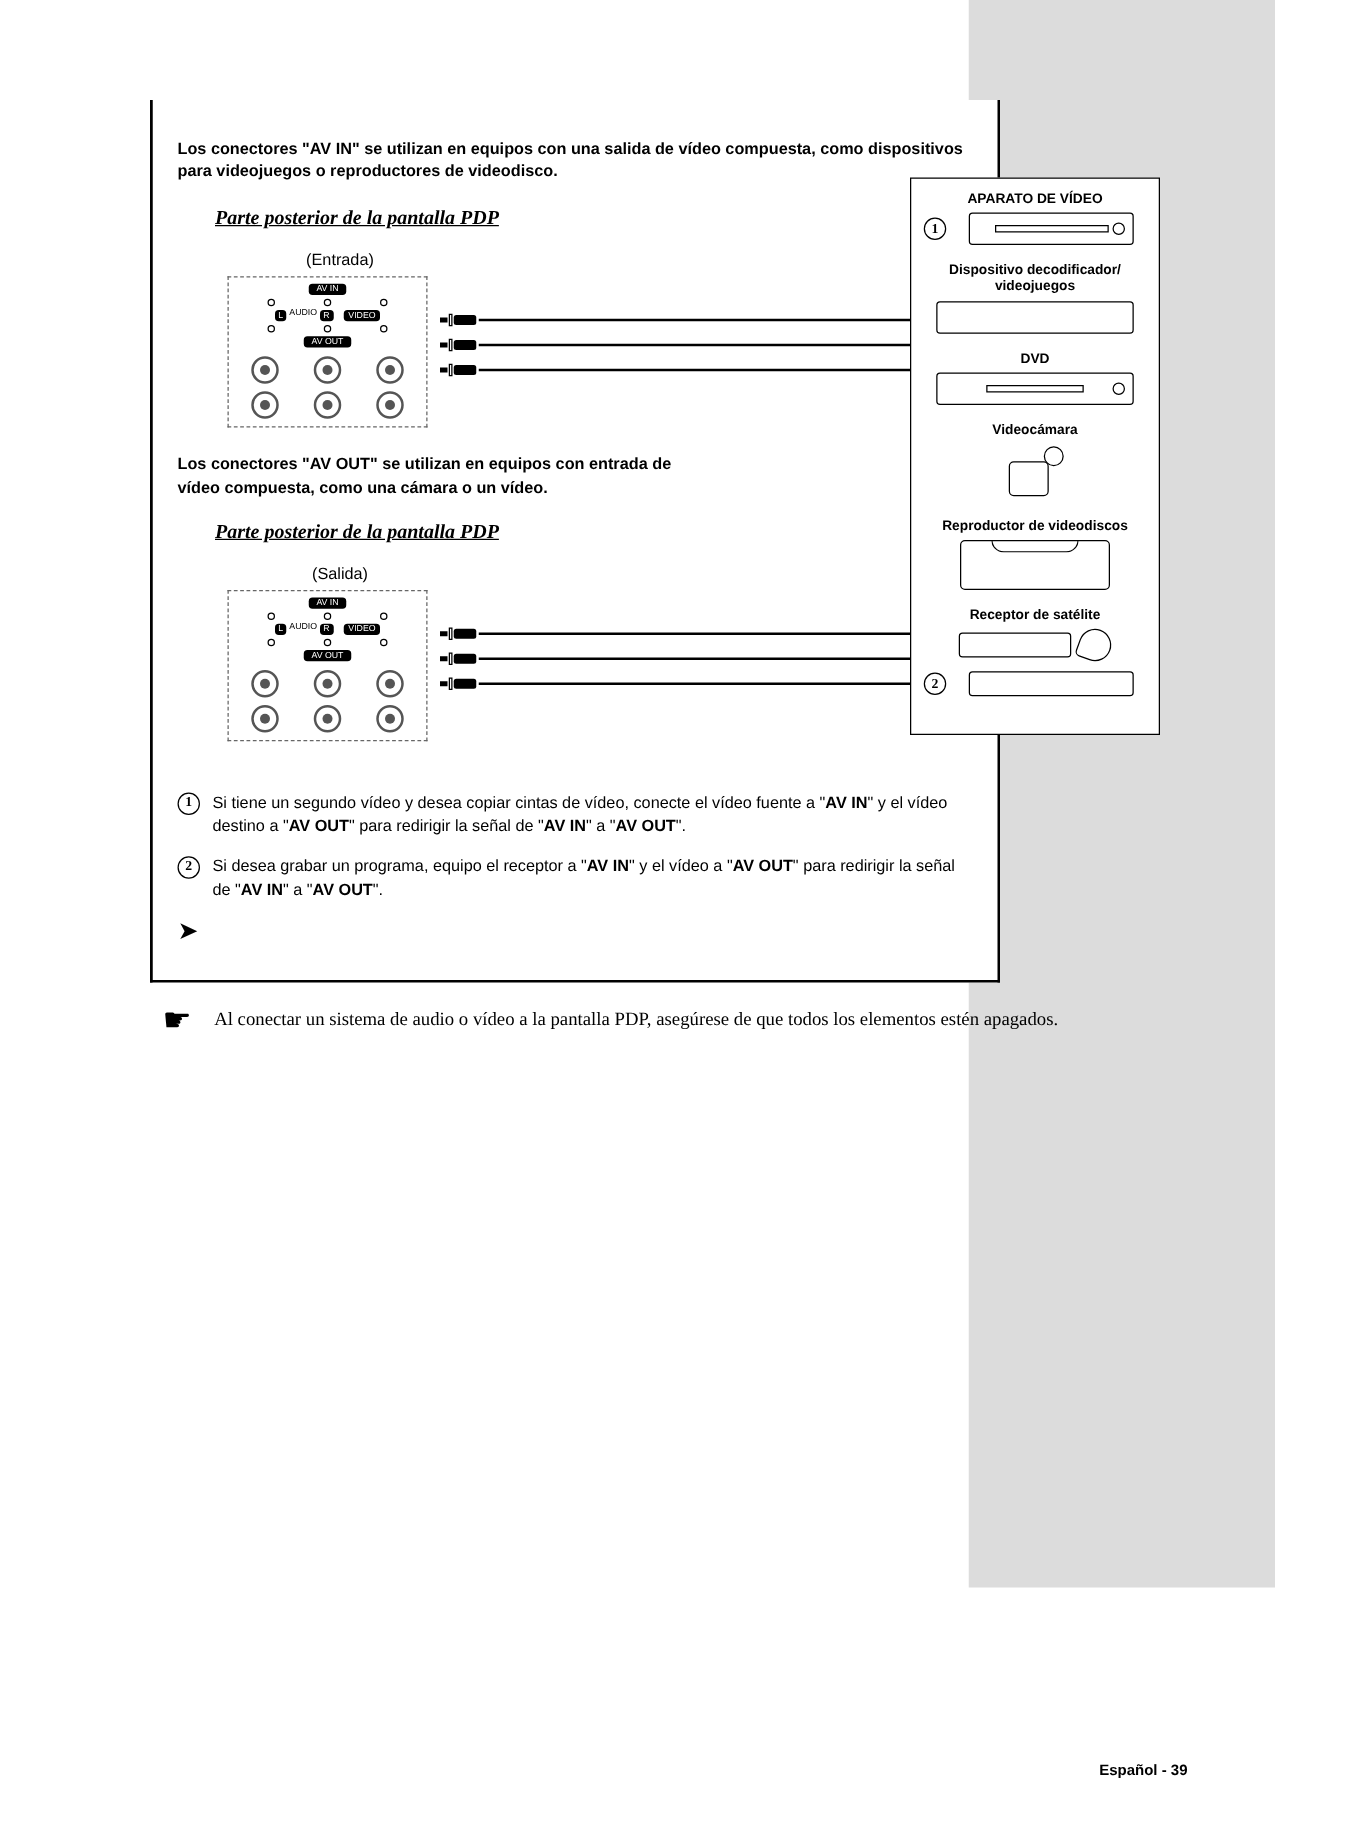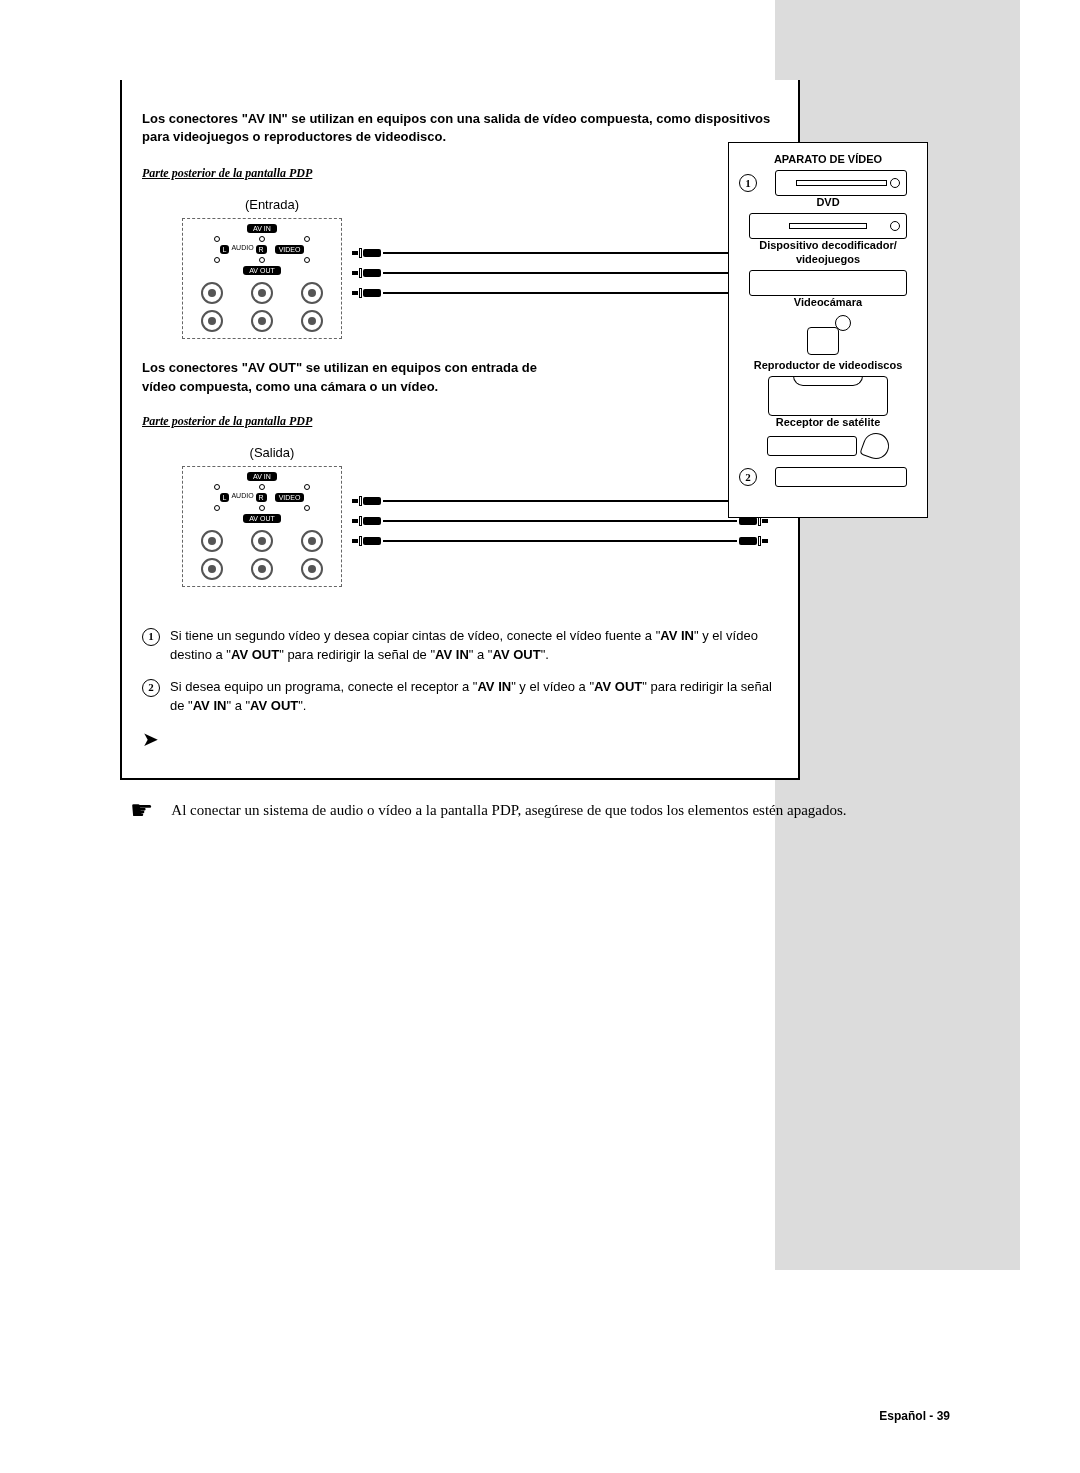--- a/index.html
+++ b/index.html
@@ -58,22 +58,23 @@
   .intro {
     font-size: 13px;
     font-weight: bold;
     margin-bottom: 20px;
     line-height: 1.4;
   }
   .section-sub {
     font-family: "Times New Roman", Times, serif;
     font-style: italic;
     font-weight: bold;
-    font-size: 12px;
+    font-size: 16px;
     text-decoration: underline;
+    margin-left: 30px;
   }
   .section-subsmall {
     font-size: 13px;
     text-align: center;
     margin-top: 16px;
     margin-left: 30px;
     width: 200px;
   }
   .diagram-row {
     display: flex;
@@ -125,21 +126,21 @@
     top: 62px;
     width: 200px;
     border: 1px solid #000;
     background: #fff;
     padding: 10px;
     font-size: 11px;
     font-weight: bold;
     text-align: center;
     z-index: 3;
   }
-  .device-block { }
+  .device-block { margin-bottom: 14px; }
   .device-title { font-size: 11px; font-weight: bold; margin-bottom: 4px; line-height:1.2;}
   .device-draw {
     border: 1px solid #000;
     height: 26px;
     margin: 0 10px;
     position: relative;
     border-radius: 3px;
     display:flex; align-items:center; justify-content:center;
   }
   .device-draw .slot{ width:70%; height:6px; border:1px solid #000; }
@@ -381,49 +382,49 @@
     <div class="numbered-notes">
       <div class="note-row">
         <span class="circ-num">1</span>
         <span class="txt">
           <span>Si tiene un segundo vídeo y desea copiar cintas de vídeo, conecte el vídeo fuente a "</span><b>AV IN</b><span>" y el vídeo destino a "</span><b>AV OUT</b><span>" para redirigir la señal de "</span><b>AV IN</b><span>" a "</span><b>AV OUT</b><span>".</span>
         </span>
       </div>
       <div class="note-row">
         <span class="circ-num">2</span>
         <span class="txt">
-          <span>Si desea equipo un programa, conecte el receptor a "</span><b>AV IN</b><span>" y el vídeo a "</span><b>AV OUT</b><span>" para redirigir la señal de "</span><b>AV IN</b><span>" a "</span><b>AV OUT</b><span>".</span>
+          <span>Si desea grabar un programa, equipo el receptor a "</span><b>AV IN</b><span>" y el vídeo a "</span><b>AV OUT</b><span>" para redirigir la señal de "</span><b>AV IN</b><span>" a "</span><b>AV OUT</b><span>".</span>
         </span>
       </div>
       <div class="arrow-note">
         <span class="arrow">➤</span>
       </div>
     </div>
 
     <div class="side-devices">
       <div class="device-block">
         <div class="device-title">APARATO DE VÍDEO</div>
         <div class="device-row">
           <span class="circ-num">1</span>
           <div class="device-draw" style="flex:1;">
               <span class="slot"></span>
               <span class="knob"></span>
             </div>
         </div>
       </div>
       <div class="device-block">
+        <div class="device-title">Dispositivo decodificador/ videojuegos</div>
+        <div class="device-draw"></div>
+      </div>
+      <div class="device-block">
         <div class="device-title">DVD</div>
         <div class="device-draw">
             <span class="slot" style="width:50%;"></span>
             <span class="knob"></span>
           </div>
-      </div>
-      <div class="device-block">
-        <div class="device-title">Dispositivo decodificador/ videojuegos</div>
-        <div class="device-draw"></div>
       </div>
       <div class="device-block">
         <div class="device-title">Videocámara</div>
         <div class="camcorder">
             <div class="body"></div>
             <div class="lens"></div>
           </div>
       </div>
       <div class="device-block">
         <div class="device-title">Reproductor de videodiscos</div>

